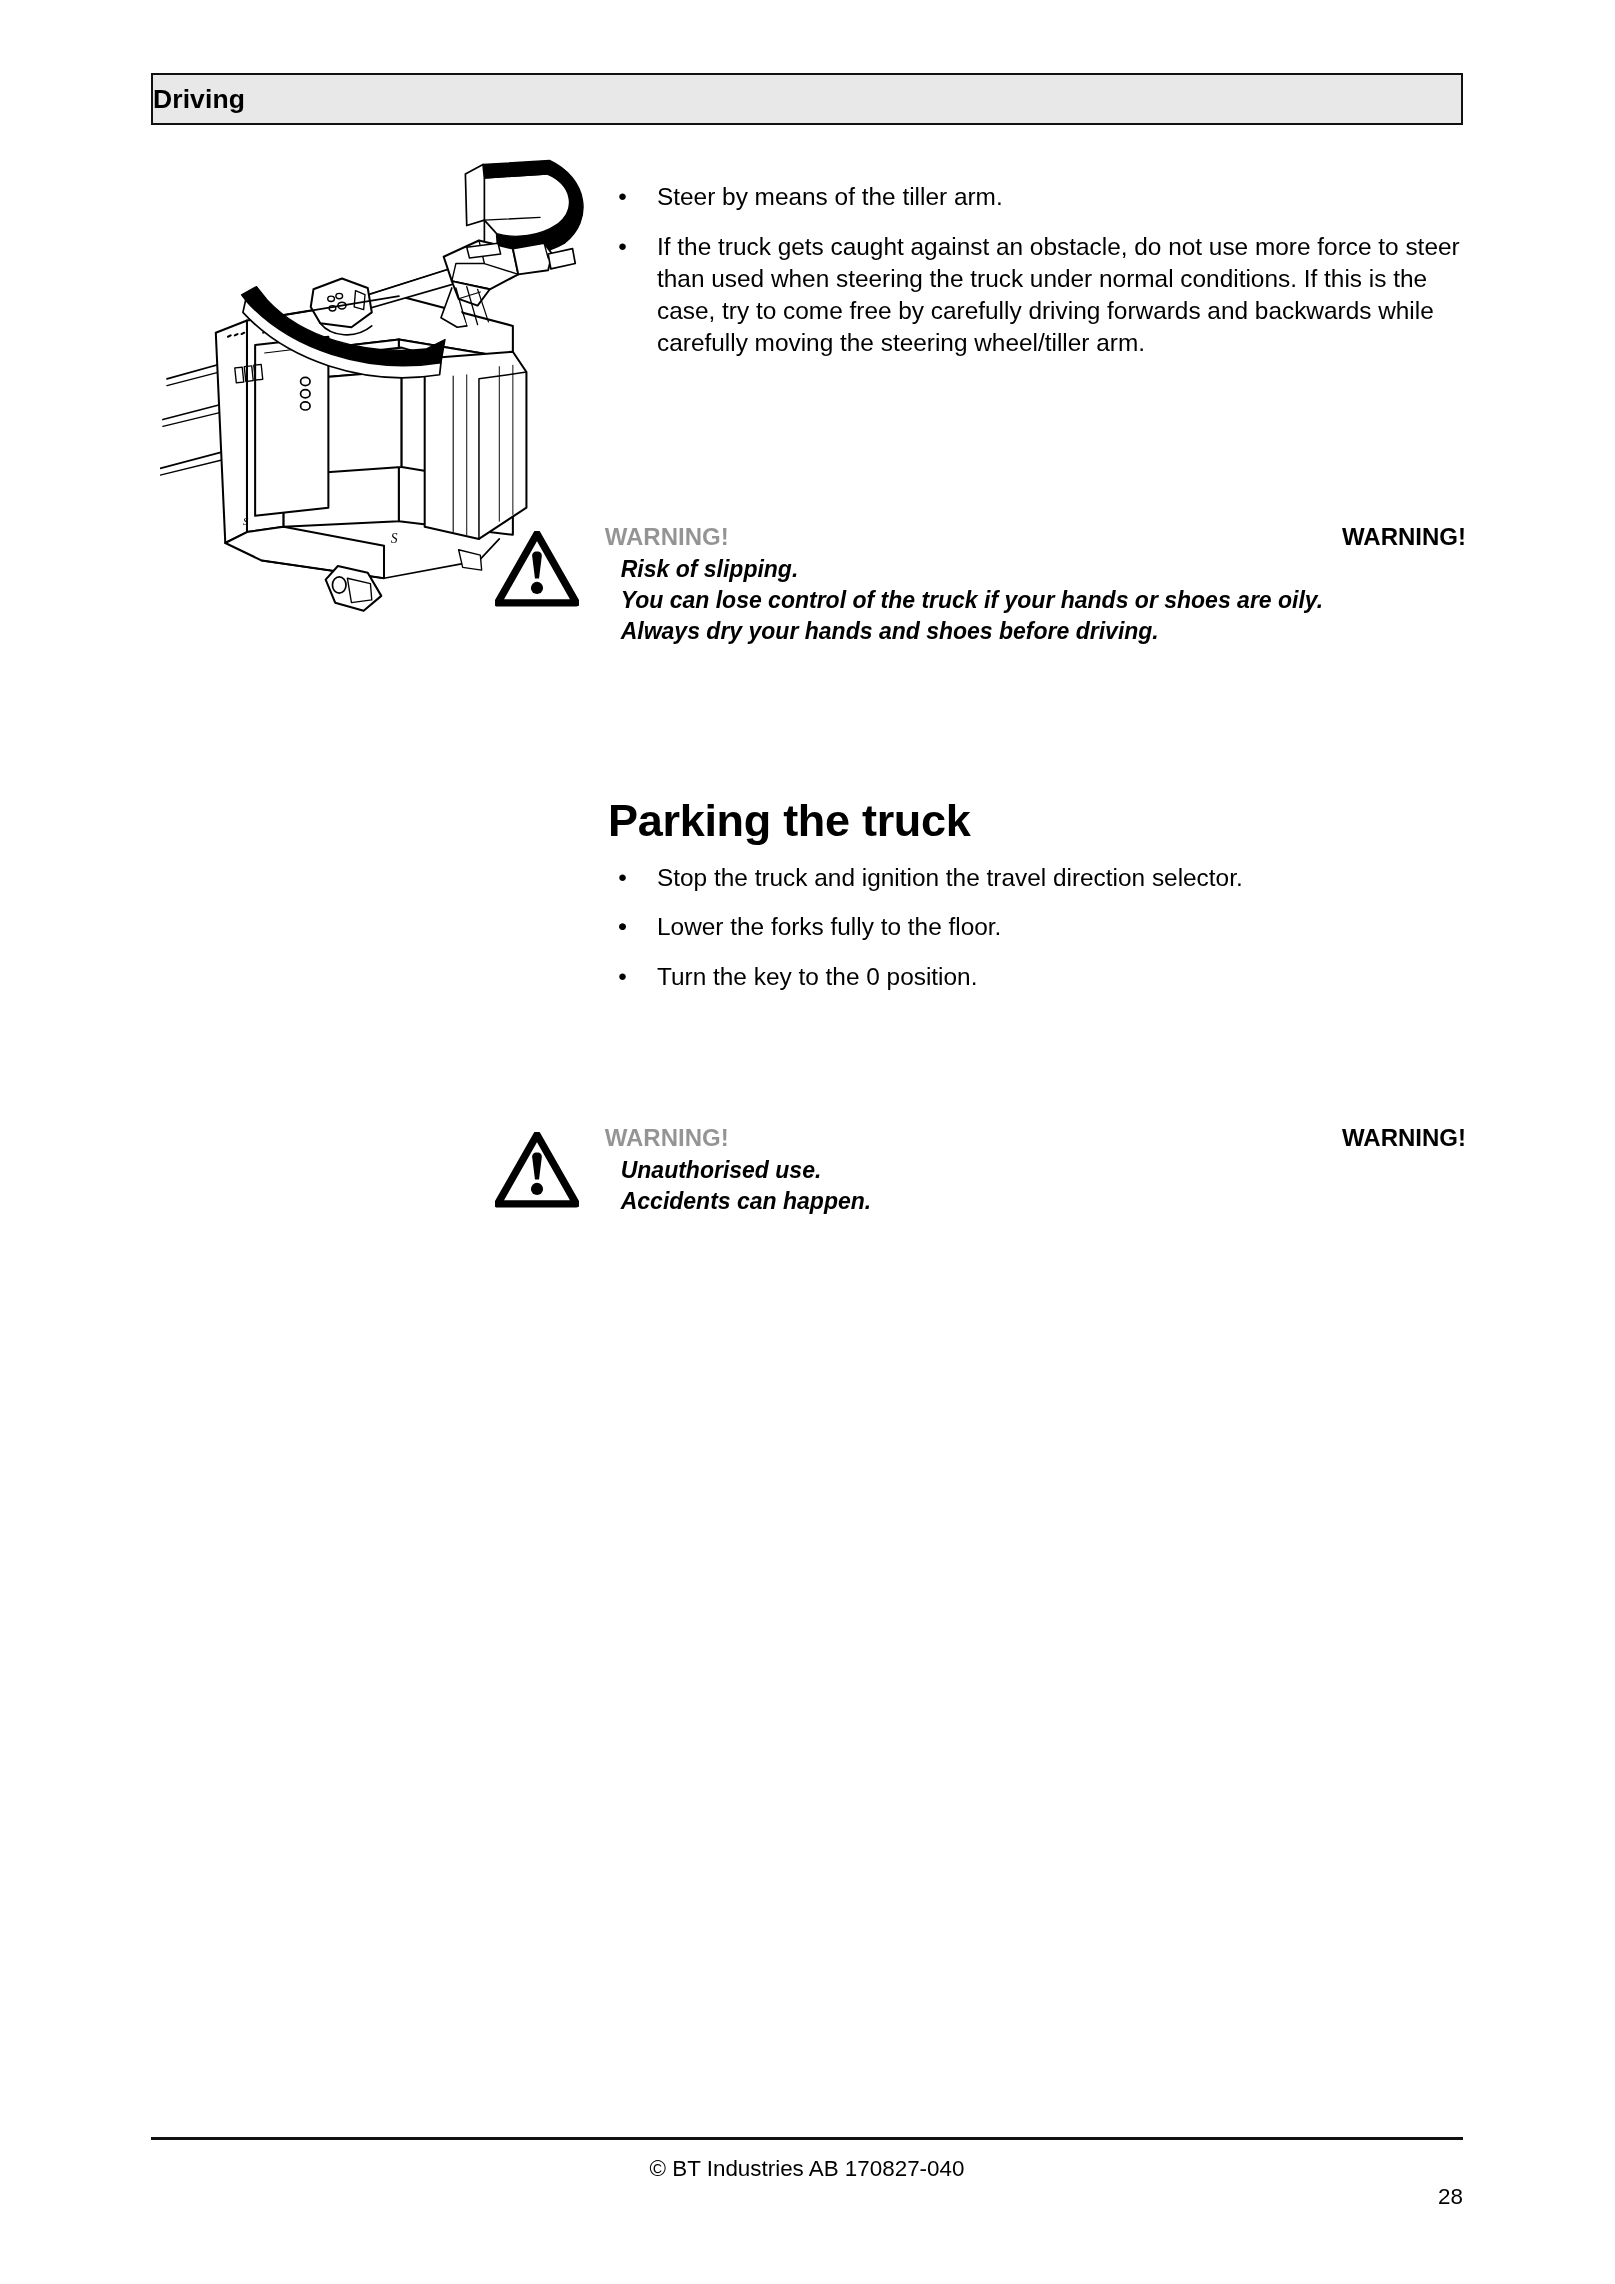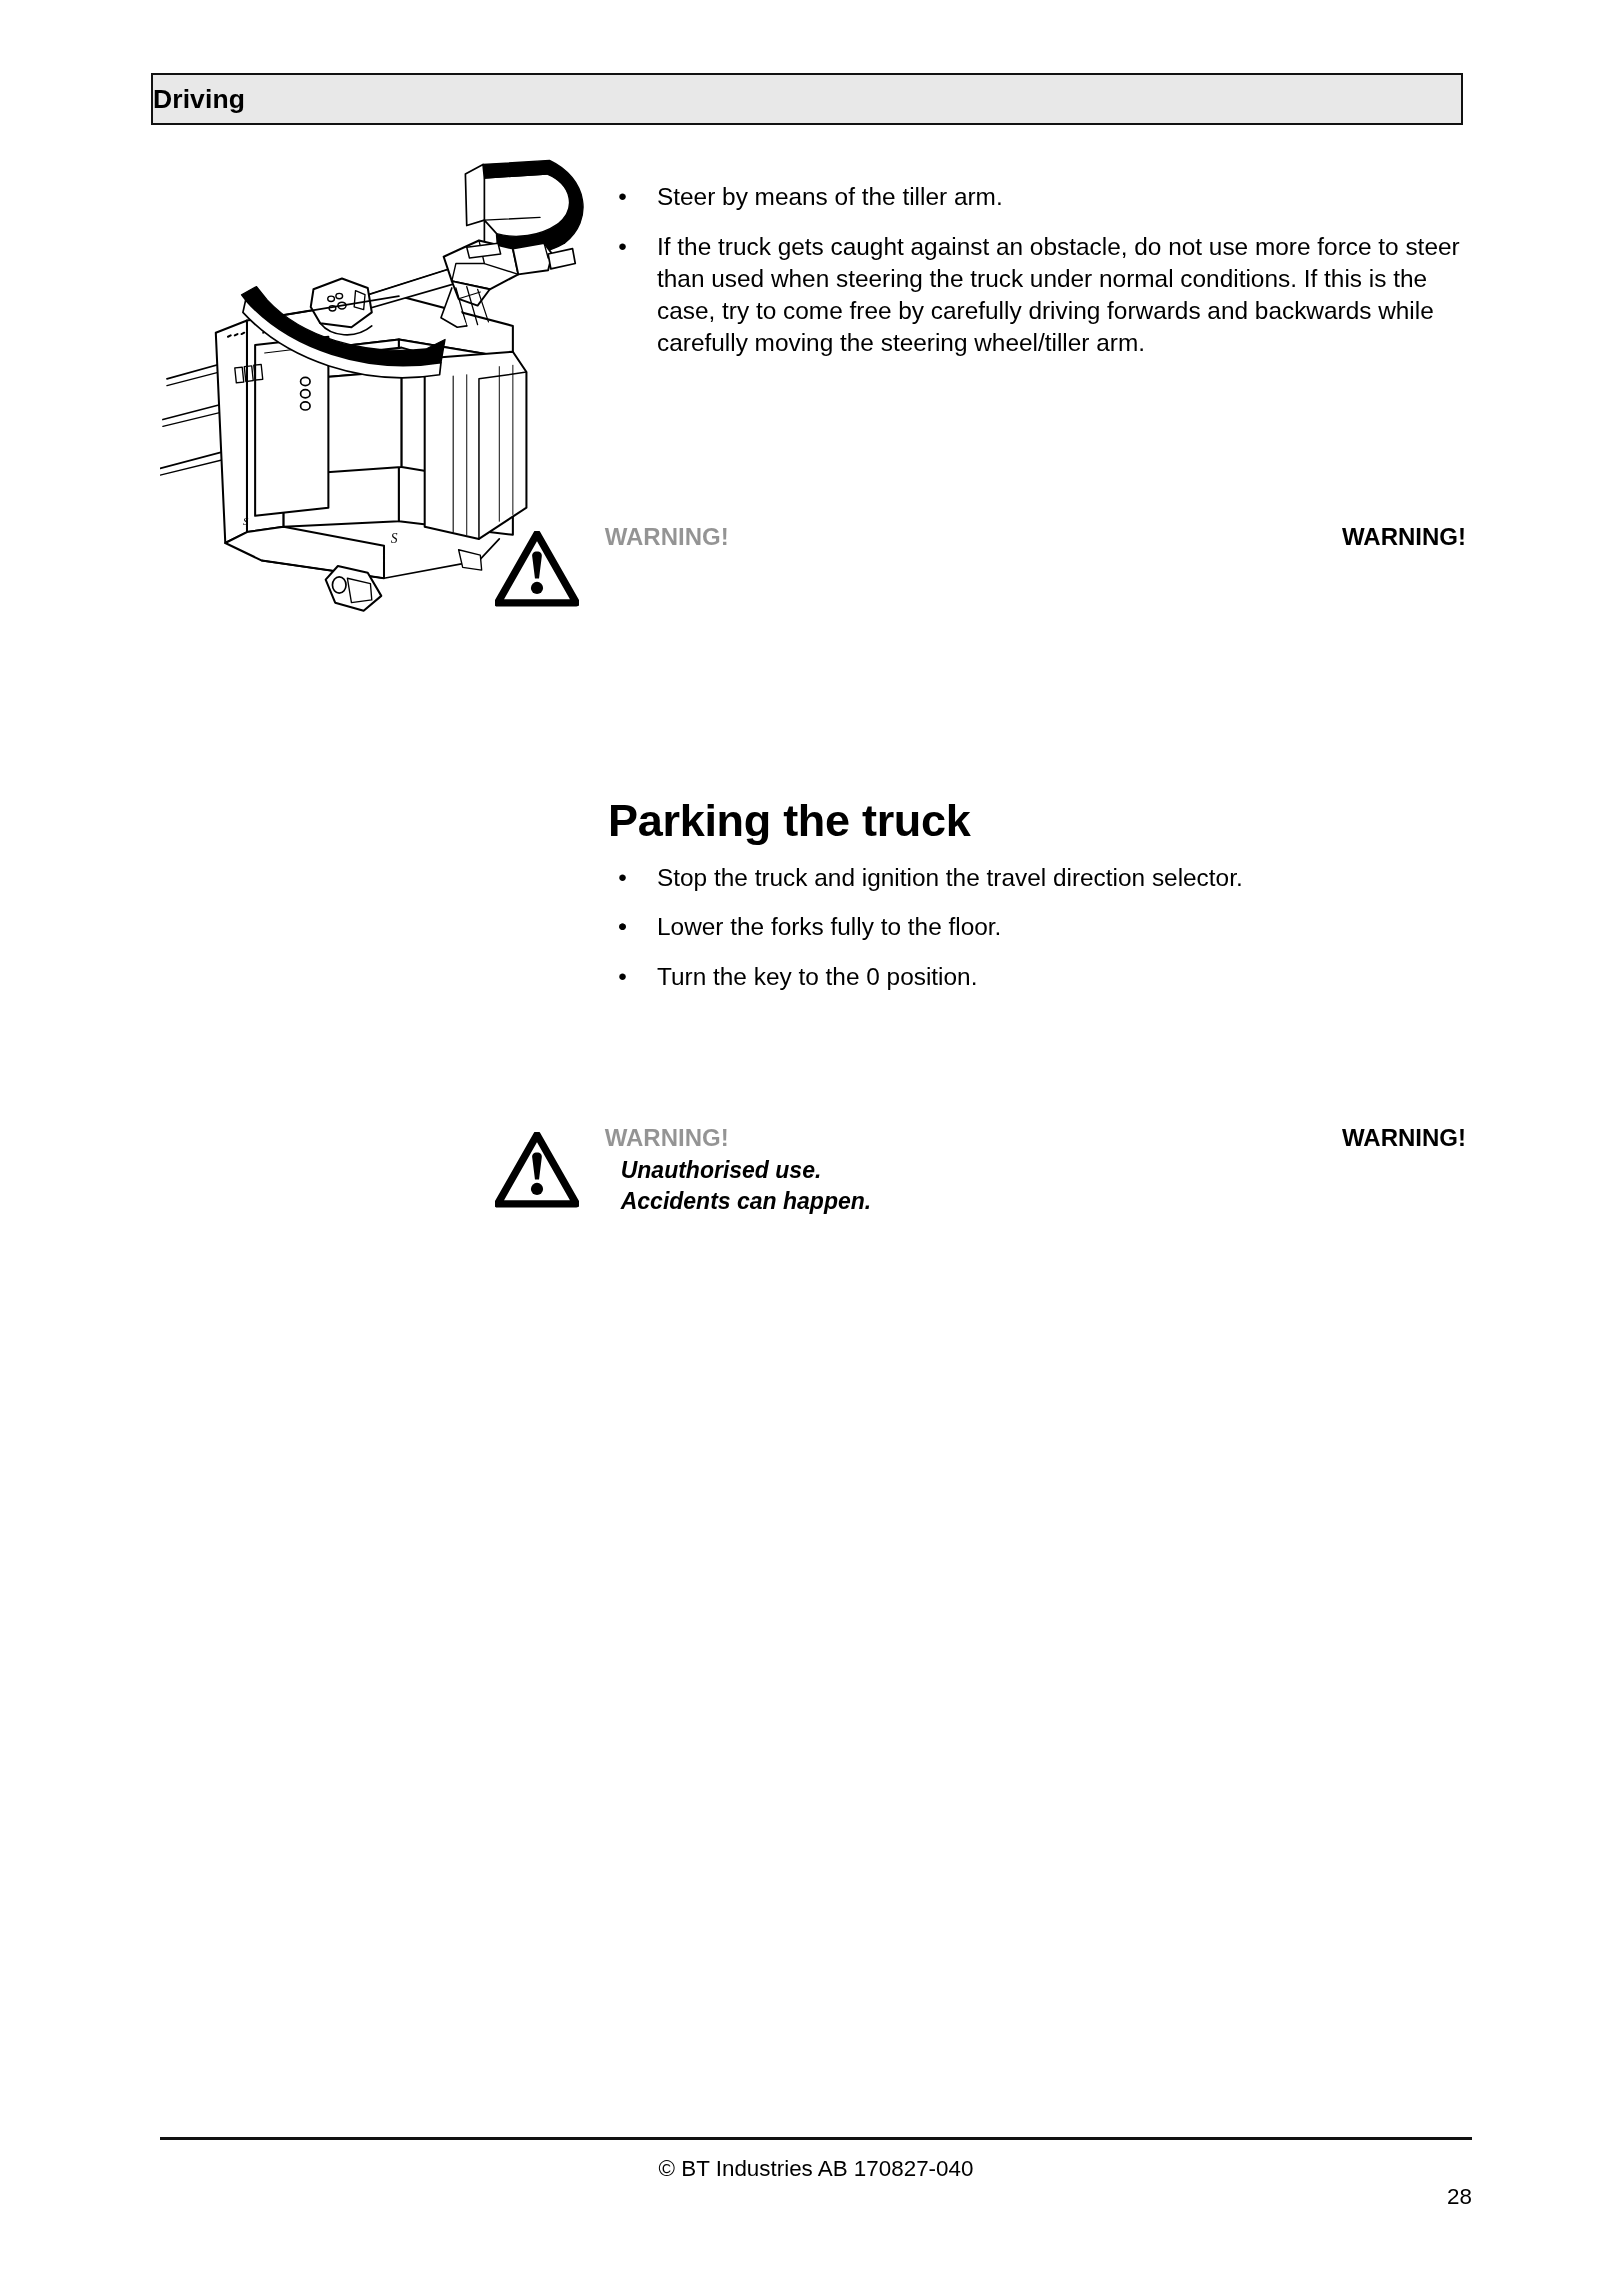--- a/index.html
+++ b/index.html
@@ -147,21 +147,21 @@
   .warn-parking {
     position: absolute;
     left: 475px;
     top: 1124px;
     width: 991px;
   }
 
   
   .footer {
     position: absolute;
-    left: 160px;
+    left: 151px;
     top: 2137px;
     width: 1312px;
     text-align: center;
   }
   .footer-rule {
     width: 100%;
     height: 2.7px;
     background: #111111;
   }
   .footer-copy {
@@ -310,20 +310,25 @@
   <div class="warn-steering">
     <div class="warning">
       <div class="warning-icon">
         <svg viewBox="0 0 124 112" xmlns="http://www.w3.org/2000/svg">
           <path d="M62 4 L120 106 L4 106 Z" fill="none" stroke="#000000" stroke-width="11" stroke-linejoin="round"></path>
           <path d="M62 30 C 67 30, 70 33, 69 38 L65 70 L59 70 L55 38 C 54 33, 57 30, 62 30 Z" fill="#000000"></path>
           <circle cx="62" cy="84" r="9" fill="#000000"></circle>
         </svg>
       </div>
       <p class="warning-label"><span>WARNING!</span><span class="ghost">WARNING!</span></p>
+      <ul class="warning-lines">
+        <li>Risk of slipping.</li>
+        <li>You can lose control of the truck if your hands or shoes are oily.</li>
+        <li>Always dry your hands and shoes before driving.</li>
+      </ul>
     </div>
   </div>
 
   <div class="parking">
     <h1 class="section-title">Parking the truck</h1>
     <ul class="bullets">
       <li>
         <span class="bullet-dot">•</span>
         <span>Stop the truck and ignition the travel direction selector.</span>
       </li>

